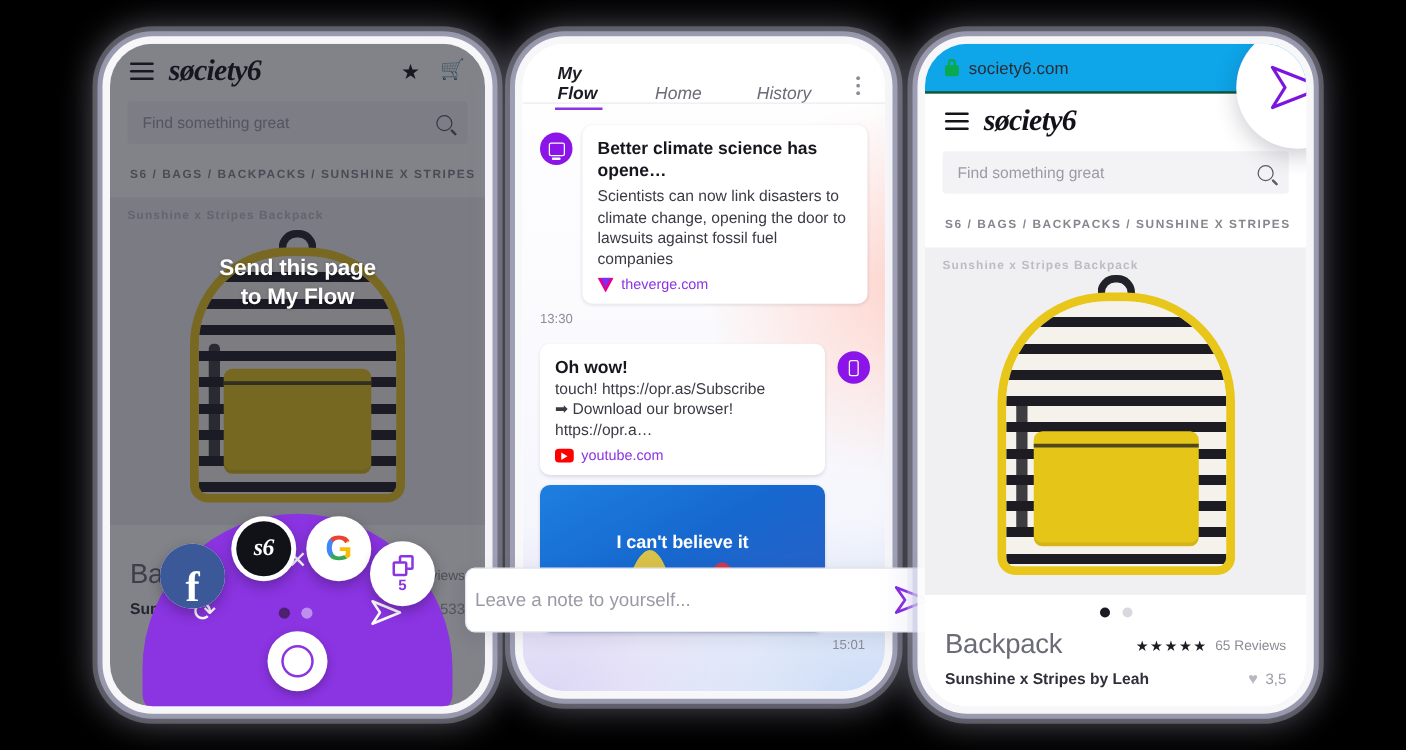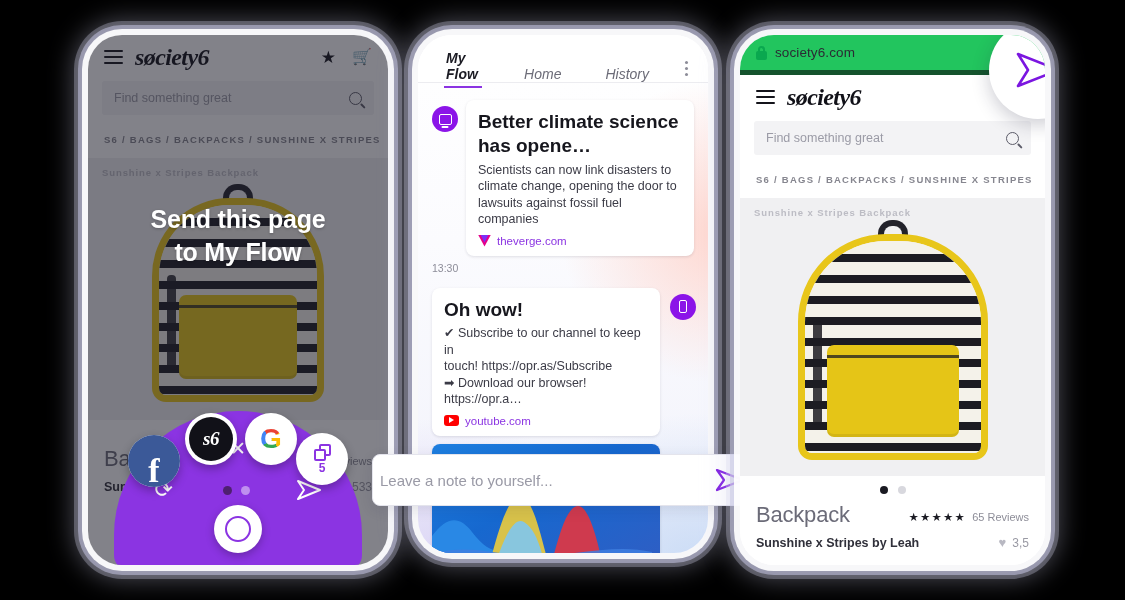--- a/index.html
+++ b/index.html
@@ -24,22 +24,22 @@
       0 0 26px 14px rgba(205,205,235,0.38);
   }
   .phone-left   { left: 88px;  top: 35px;  width: 300px; height: 530px; }
   .phone-center { left: 418px; top: 35px;  width: 290px; height: 518px; }
   .phone-center-wrap { position:absolute; left:418px; top:35px; width:290px; height:518px; }
   .phone-right  { left: 740px; top: 35px;  width: 305px; height: 530px; }
 
   
   .s6page { position:absolute; inset:0; background:#fff; }
   .s6-urlbar {
-    height: 40px; background:#22c55e; display:flex; align-items:center;
-    padding: 0 16px; gap:8px; border-bottom:5px solid #14532d;
+    height: 40px; background:#0ea5e9; display:flex; align-items:center;
+    padding: 0 16px; gap:8px; border-bottom:2px solid #14532d;
   }
   .lock { width:11px; height:14px; position:relative; flex:0 0 auto; }
   .lock .body { position:absolute; bottom:0; width:11px; height:9px; background:#0aa84f; border-radius:2px; }
   .lock .shackle { position:absolute; top:0; left:2px; width:7px; height:7px;
       border:2px solid #0aa84f; border-bottom:none; border-radius:4px 4px 0 0; }
   .s6-url { font-size: 13.5px; color:#2b2b34; letter-spacing:0.1px; }
 
   .s6-header { height:44px; display:flex; align-items:center; padding:0 16px; background:#fff; }
   .burger { width:19px; height:14px; display:flex; flex-direction:column; justify-content:space-between; flex:0 0 auto;}
   .burger span { display:block; height:2px; background:#14141b; border-radius:1px; }
@@ -99,21 +99,21 @@
         #f4f2ea 0px, #f4f2ea 13px, #1c1c22 13px, #1c1c22 21px); }
   .bp-pocket { position:absolute; left:20px; bottom:16px; width:118px; height:84px;
       background:#e5c517; border-radius:7px; box-shadow:0 -3px 0 rgba(0,0,0,0.08) inset;}
   .bp-pocket::before{ content:''; position:absolute; top:10px; left:0; right:0; height:3px; background:#1c1c22; opacity:.75;}
   .bp-strap { position:absolute; left:8px; top:70px; width:9px; height:96px; background:#1c1c22; opacity:.85; border-radius:4px;}
 
   
   .dim { position:absolute; inset:0; background:rgba(28,28,40,0.55); }
   .send-msg {
     position:absolute; left:0; right:0; top:168px; text-align:center; color:#fff;
-    font-size:25px; font-weight:700; line-height:1.3; letter-spacing:-0.2px;
+    font-size:18px; font-weight:700; line-height:1.3; letter-spacing:-0.2px;
     text-shadow:0 1px 3px rgba(0,0,0,.25);
   }
   .sharedome {
     position:absolute; left:50%; transform:translateX(-50%);
     bottom:-6px; width:248px; height:160px; background:#8b34e2;
     border-radius:124px 124px 16px 16px;
   }
   .sharedome .x { position:absolute; top:28px; left:50%; transform:translateX(-50%);
       color:#fff; font-size:19px; line-height:1; font-weight:300;}
   .dome-row { position:absolute; top:68px; left:0; right:0; display:flex;
@@ -176,21 +176,21 @@
       background:#8b14e8; display:flex; align-items:center; justify-content:center; }
   .srcbadge.right { left:auto; right:-2px; }
   .monitor { width:13px; height:11px; border:1.7px solid #fff; border-radius:2px; position:relative;}
   .monitor::after{ content:''; position:absolute; left:50%; bottom:-4px; transform:translateX(-50%);
       width:7px; height:2px; background:#fff; border-radius:1px;}
   .mobile { width:8px; height:13px; border:1.7px solid #fff; border-radius:2px;}
 
   .card { background:#fff; border-radius:8px; padding:10px 12px 9px; margin-left:34px;
       box-shadow:0 1px 3px rgba(25,25,50,0.12); }
   .card.full { margin-left:0; margin-right:34px; }
-  .card-title { font-size:19px; font-weight:700; color:#16161d; line-height:1.25; }
+  .card-title { font-size:14px; font-weight:700; color:#16161d; line-height:1.25; }
   .card-desc { font-size:12.5px; color:#3b3b46; line-height:1.32; margin-top:4px; }
   .card-src { display:flex; align-items:flex-start; gap:6px; margin-top:7px; }
   .card-src span { font-size:11.5px; color:#8b34e2; }
   .verge { width:13px; height:12px; position:relative; }
   .verge::before { content:''; position:absolute; inset:0;
       background:#e6008a; clip-path: polygon(0 0,100% 0,50% 100%); }
   .verge::after { content:''; position:absolute; left:2.5px; top:0; width:8px; height:8px;
       background:#7b2ff7; clip-path: polygon(0 0,100% 0,50% 100%); }
   .yt { width:15px; height:11px; background:#ff0000; border-radius:3px; position:relative;}
   .yt::after{ content:''; position:absolute; left:5px; top:2.5px; border-left:5px solid #fff;
@@ -357,21 +357,20 @@
             </div>
           </div>
           <div class="ts">13:30</div>
 
           <div class="msgrow">
             <div class="srcbadge right">
                 <div class="mobile"></div>
               </div>
             <div class="card full">
               <div class="card-title">Oh wow!</div>
-              <div class="card-desc">✔ Subscribe to our channel to keep in</div>
               <div class="card-desc" style="margin-top:0">touch! https://opr.as/Subscribe</div>
               <div class="card-desc" style="margin-top:0">➡ Download our browser! https://opr.a…</div>
               <div class="card-src">
                 <div class="yt"></div>
                 <span>youtube.com</span>
               </div>
             </div>
           </div>
 
           <div class="vidcard" style="margin-top:8px;">

